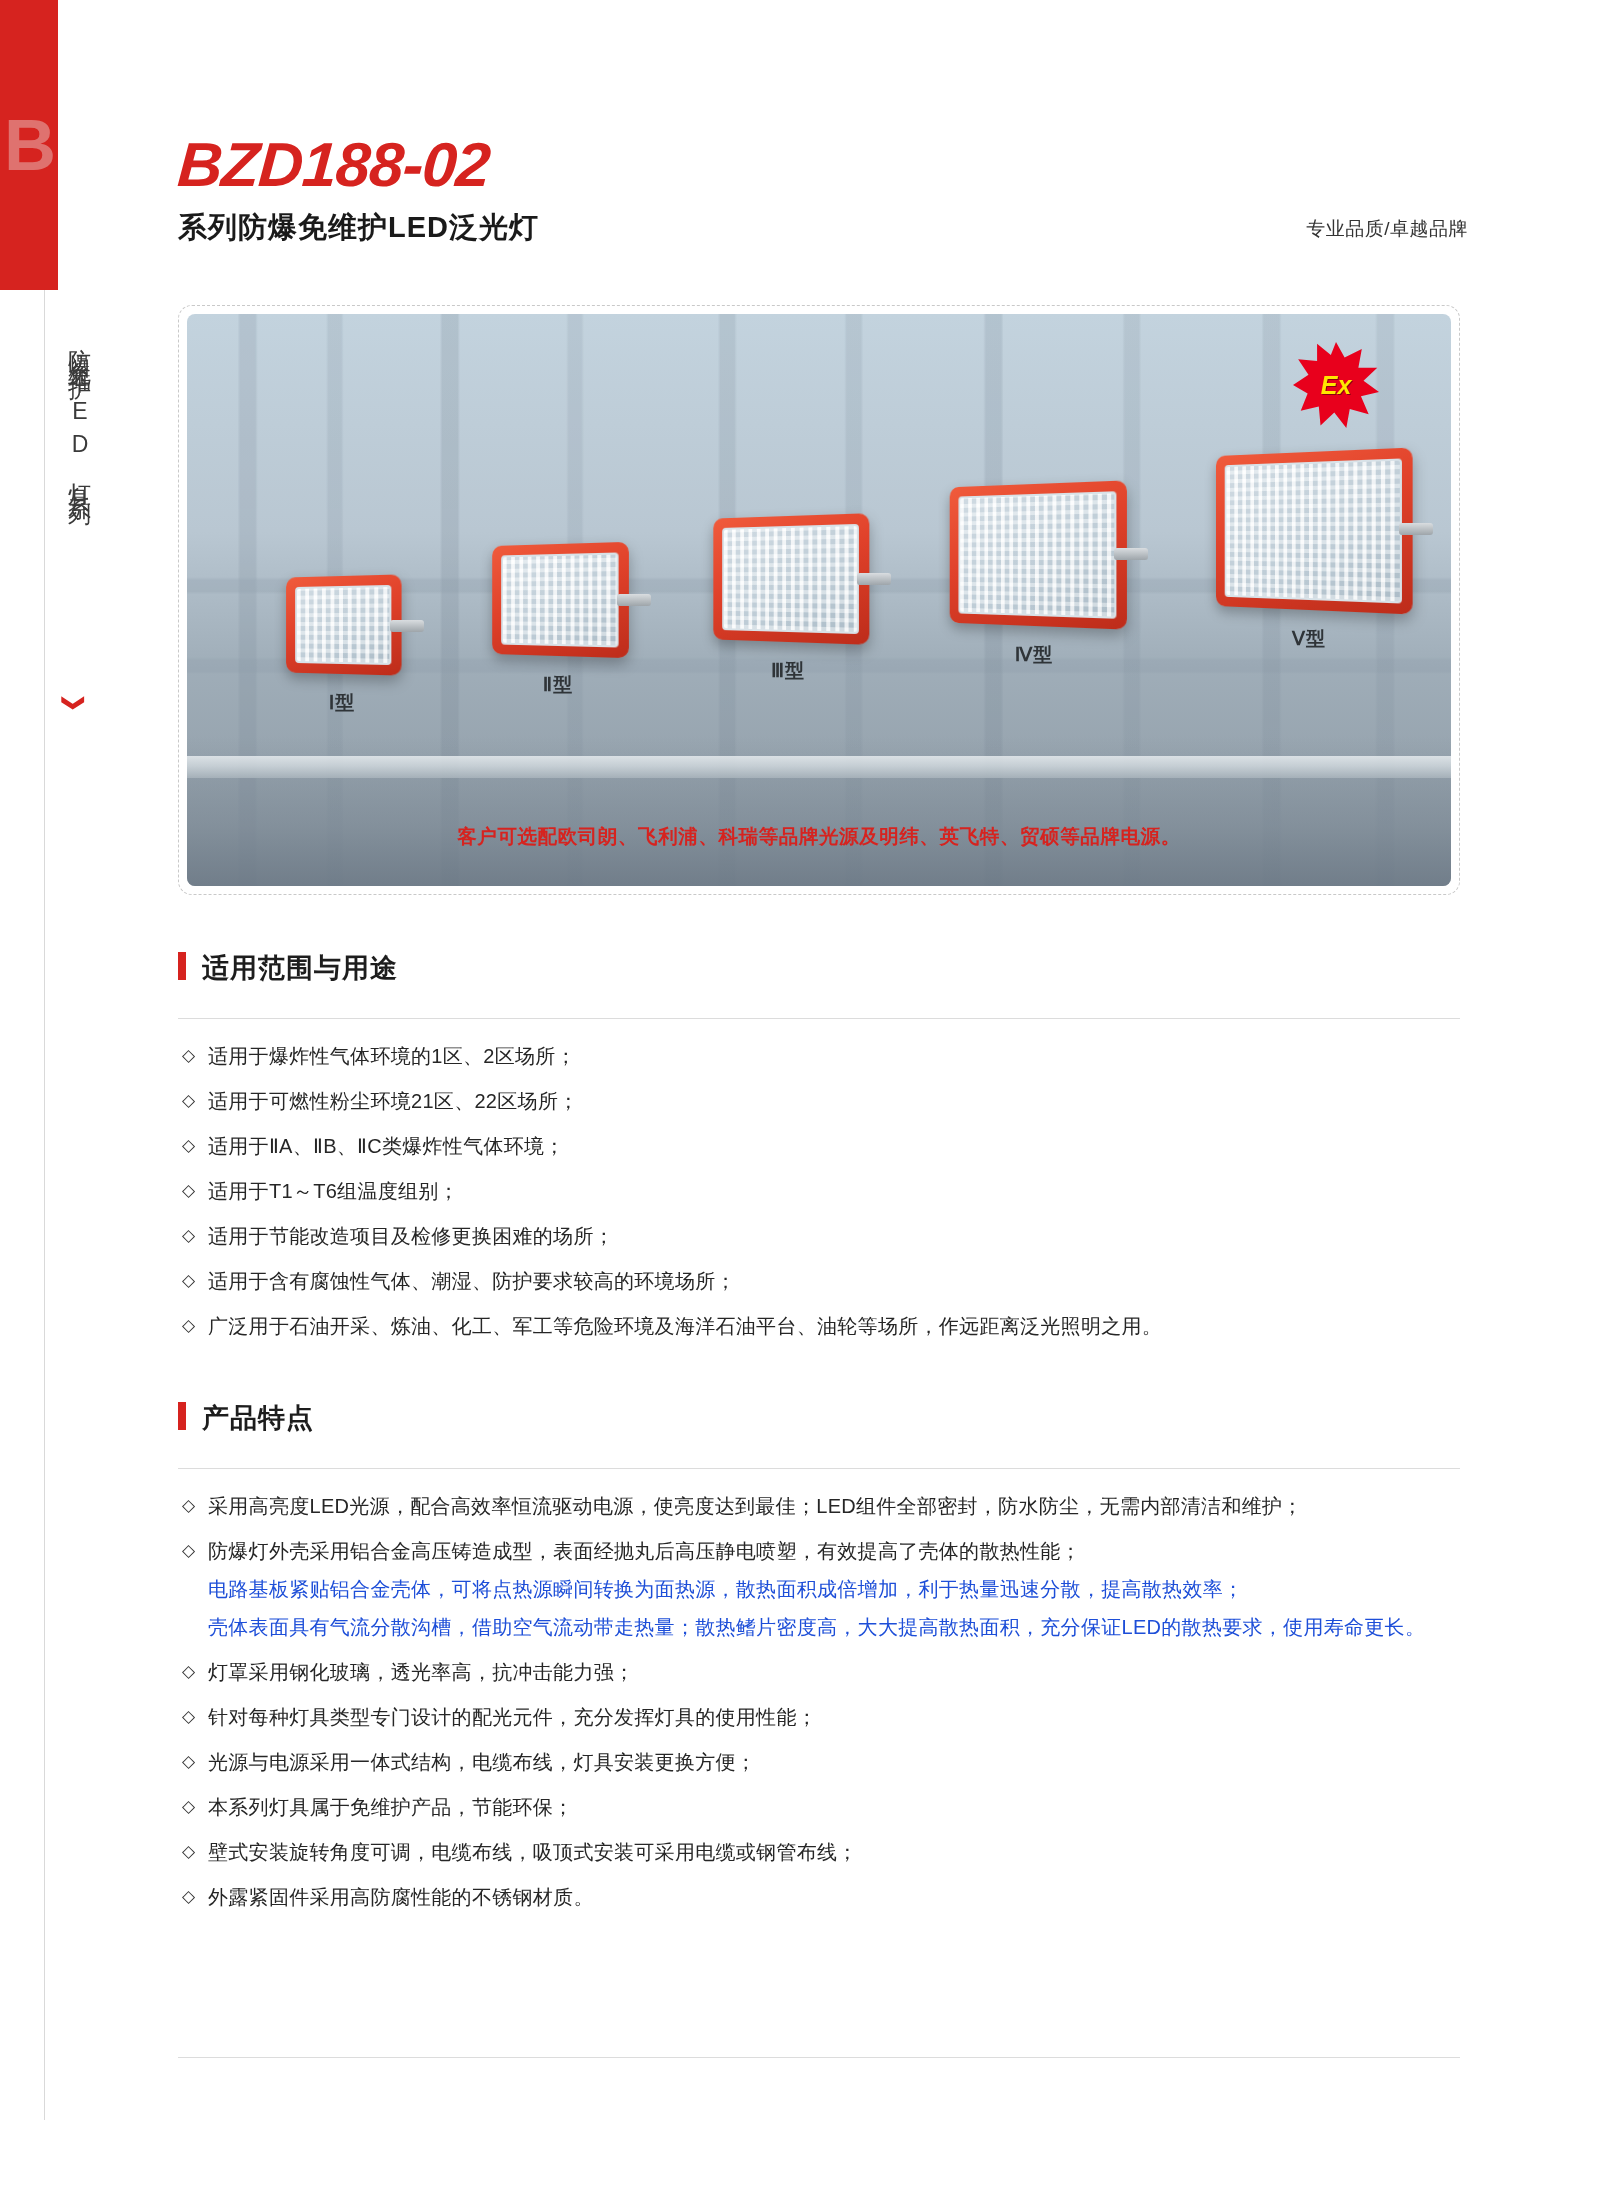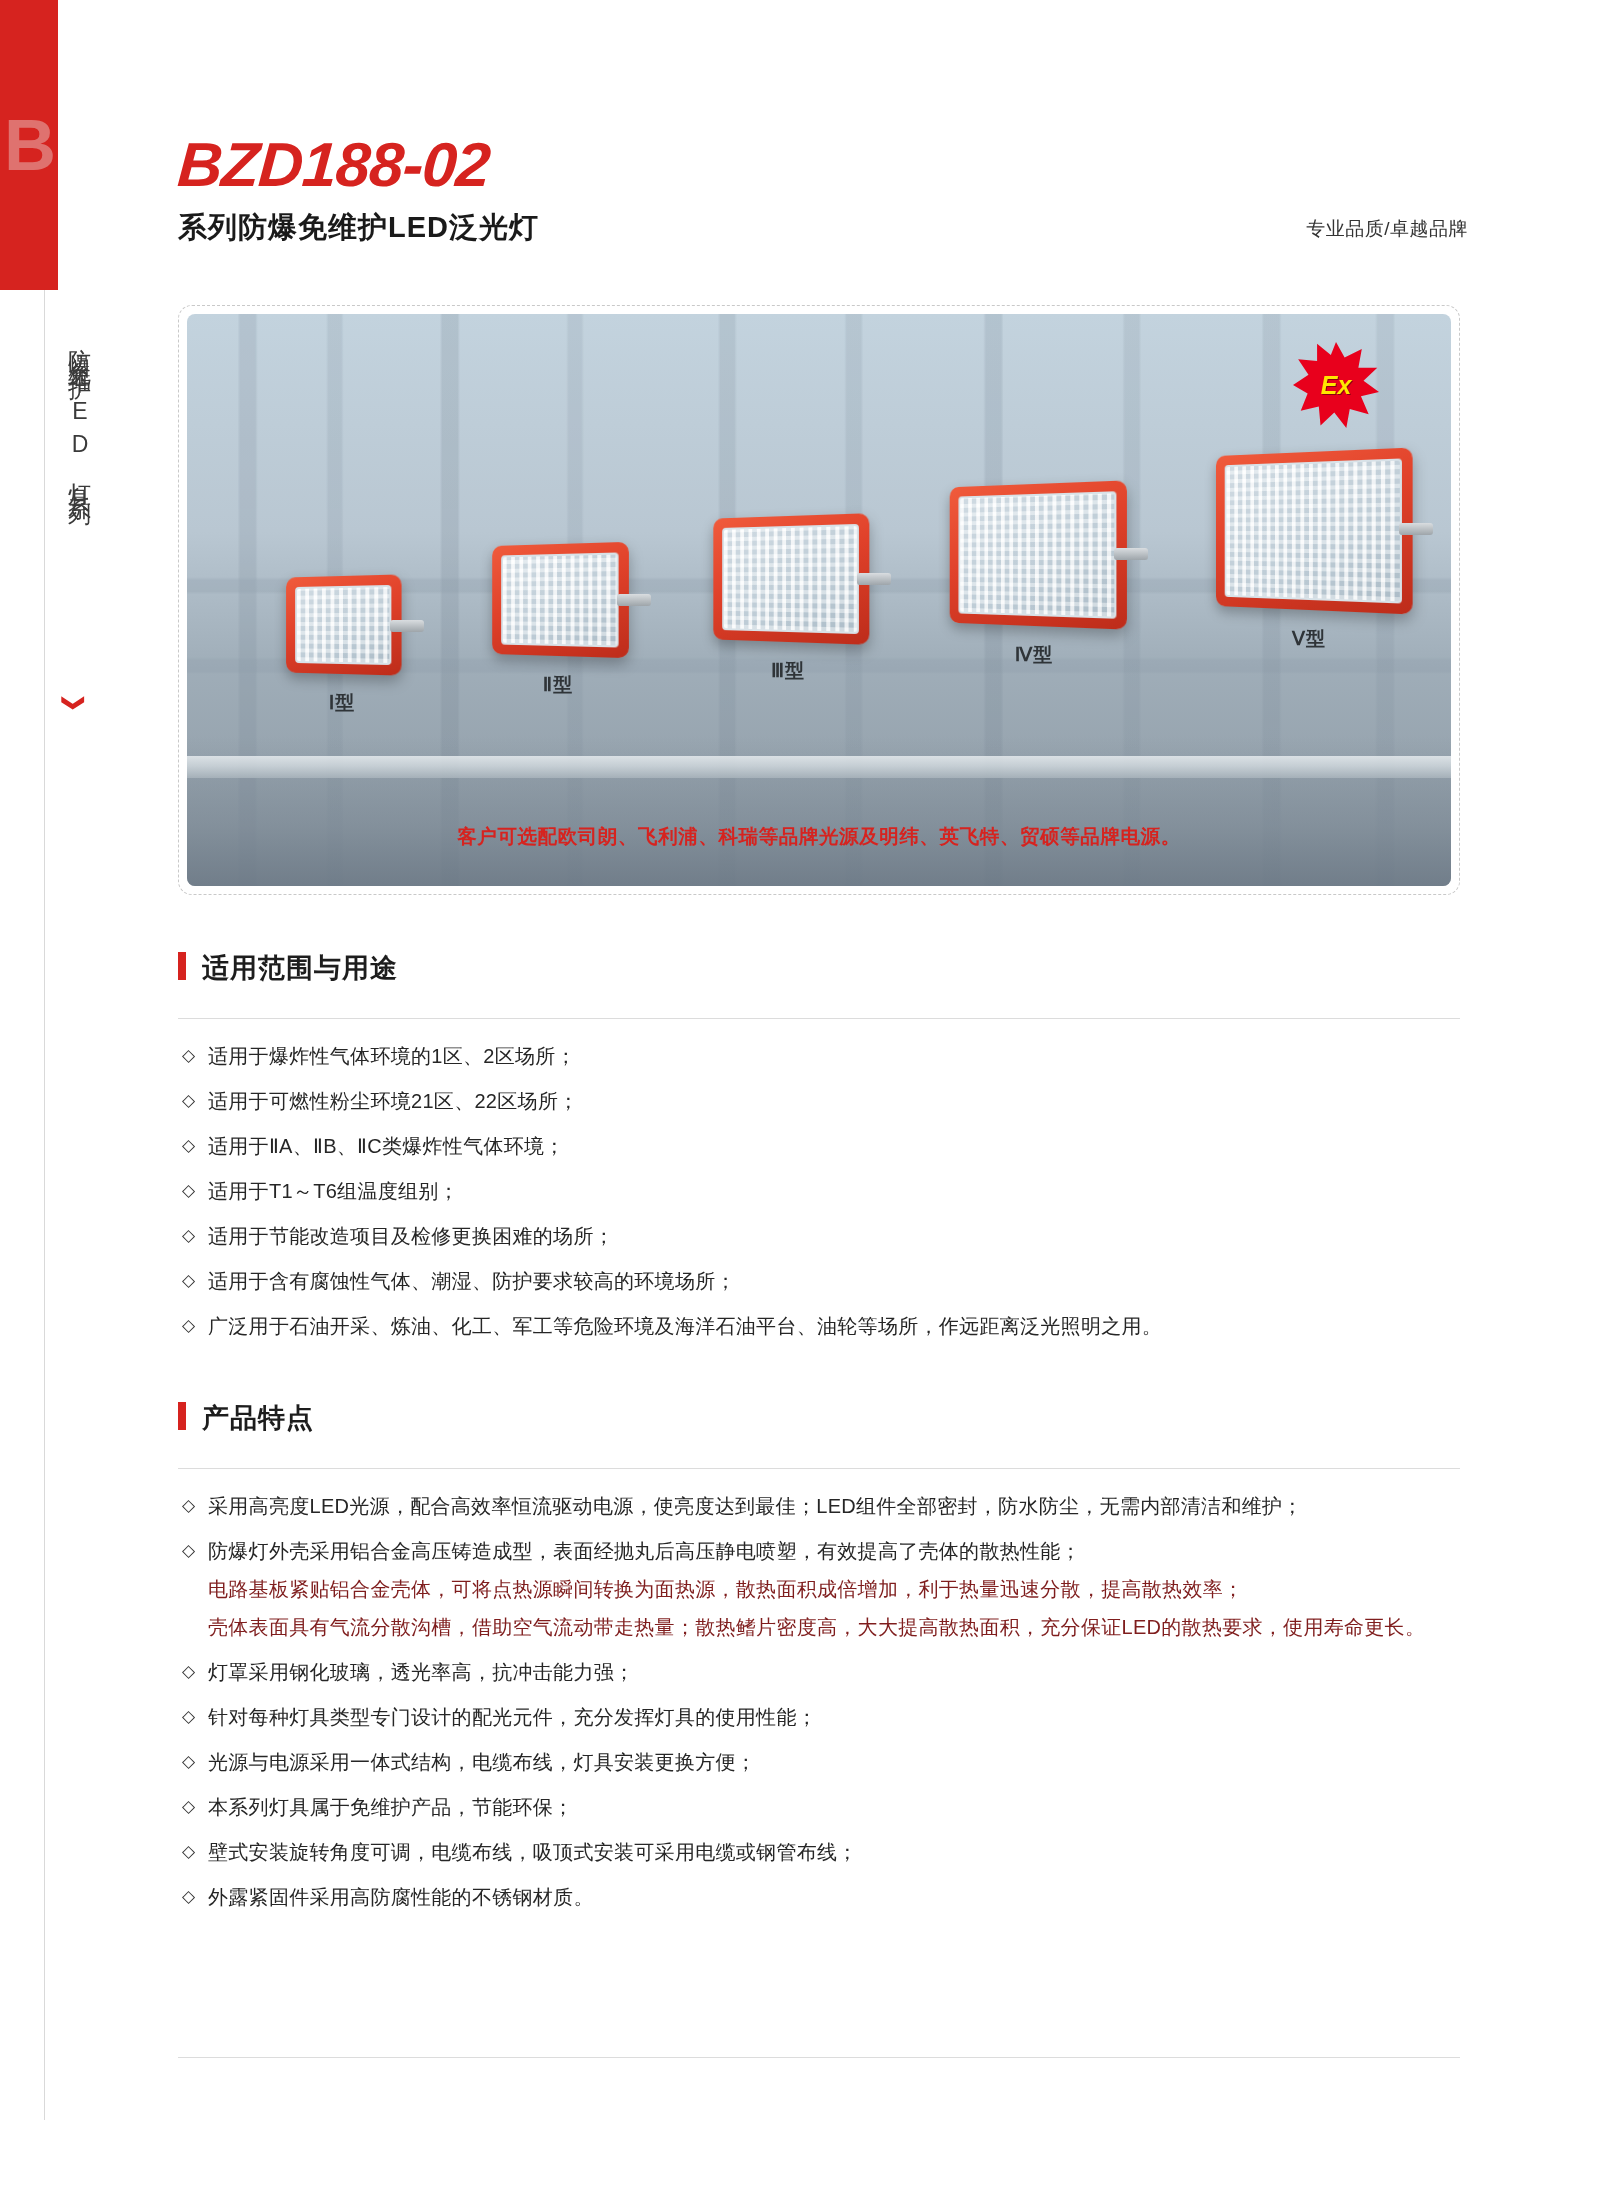--- a/index.html
+++ b/index.html
@@ -291,21 +291,21 @@
     top: 0;
     font-size: 17px;
     color: #333;
   }
   .sub-line {
     display: block;
     padding-left: 0;
     margin-top: 8px;
     font-size: 20px;
     line-height: 30px;
-    color: #7f1d1d;
+    color: #1d4ed8;
   }
   .bottom-rule {
     position: absolute;
     left: 178px;
     top: 2057px;
     width: 1282px;
     height: 1px;
     background: #dcdcdc;
   }
 </style>

